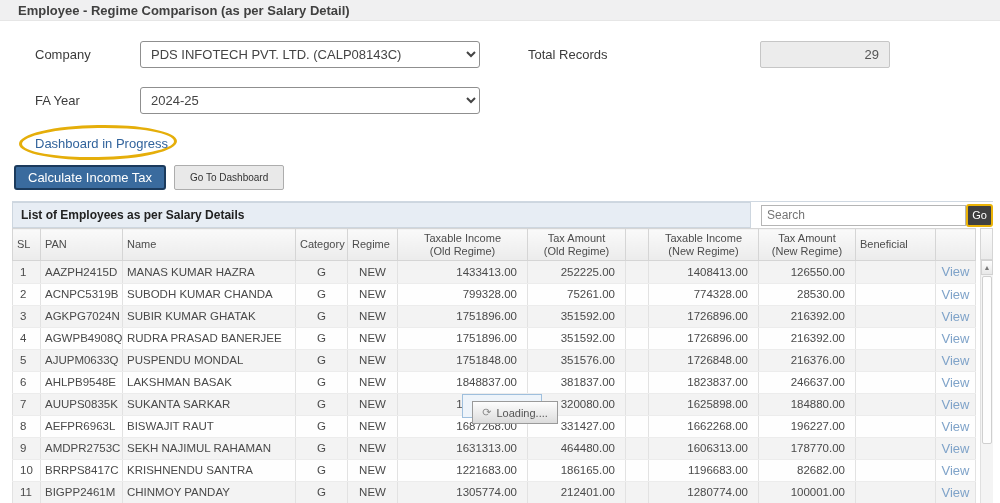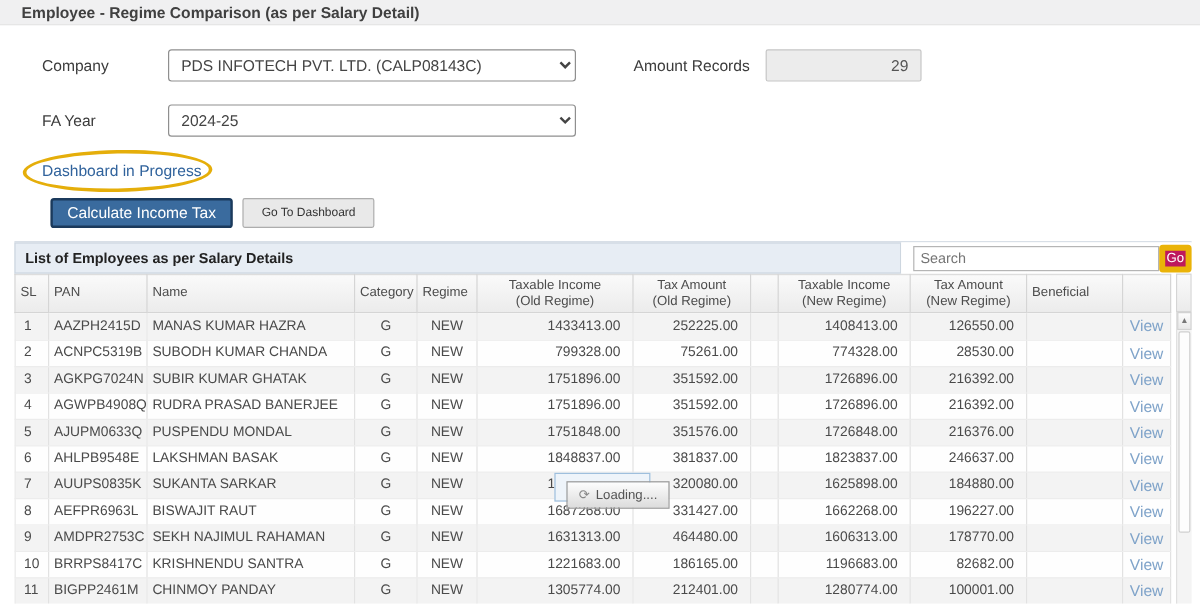--- a/index.html
+++ b/index.html
@@ -13,52 +13,52 @@
 
   
   .form-row { display:flex; align-items:center; margin-left:35px; height:27px; }
   .row-company { margin-top:20px; }
   .row-fayear  { margin-top:19px;align-items:center; }
   .f-label { width:105px; font-size:13px; color:#3b3b3b; }
   .f-select { width:340px; height:27px; font-size:13px; color:#444;
     border:1px solid #8f8f8f; border-radius:3px; background:#fff; padding:0 6px;
     font-family:"Liberation Sans", sans-serif; }
   .tr-label { margin-left:48px; width:110px; font-size:13px; color:#3b3b3b; }
-  .tr-input { width:130px; height:27px; background:#ececec;
+  .tr-input { margin-left:122px; width:130px; height:27px; background:#ececec;
     border:1px solid #c6c6c6; border-radius:2px; text-align:right; padding-right:10px;
     font-size:13px; color:#555; font-family:"Liberation Sans", sans-serif; }
 
   
   .status-wrap { position:relative; margin:20px 0 0 35px; width:160px; height:18px; }
   .status-text { font-size:13px; color:#31639c; position:relative; z-index:2; }
   .highlight-ellipse { position:absolute; left:-16px; top:-9px; width:158px; height:35px;
     border:3.5px solid #e5ae0a; border-radius:50%; transform:rotate(-1deg); z-index:1; }
 
   
   .btn-row { display:flex; margin:13px 0 0 14px; align-items:center; }
   .btn-primary { background:#3a6b9e; border:2px solid #1b3a5c; border-radius:3px;
     color:#fff; font-size:13px; padding:3px 12px; height:25px; cursor:pointer;
-    font-family:"Liberation Sans", sans-serif;margin-left:28px; }
+    font-family:"Liberation Sans", sans-serif; }
   .btn-secondary { margin-left:8px; background:#e9e9e9; border:1px solid #adadad;
     border-radius:2px; color:#333; font-size:10px; padding:3px 15px; height:25px;
     cursor:pointer; font-family:"Liberation Sans", sans-serif; }
 
   
   .grid-panel { position:relative; margin:11px 0 0 12px; width:981px;
     border-top:1px solid #cfd8e1; }
   .caption-row { display:flex; align-items:center; height:26px; }
   .caption-bar { flex:1; height:26px; background:#e7edf4; border:1px solid #cdd6df;
     display:flex; align-items:center; padding-left:8px;
     font-size:12px; font-weight:700; color:#222; }
   .search-area { width:242px; display:flex; align-items:center; justify-content:flex-end;
     background:#fff; height:26px; padding-left:6px; }
   .search-input { width:205px; height:21px; border:1px solid #b5b5b5; padding:0 5px;
     font-size:12px; color:#444; font-family:"Liberation Sans", sans-serif; }
-  .go-btn { margin-left:0; width:27px; height:23px; background:#be185d;
-    border:5px solid #eab308; border-radius:3px; color:#fff; font-size:11px;
+  .go-btn { margin-left:0; width:27px; height:23px; background:#404040;
+    border:2px solid #eab308; border-radius:3px; color:#fff; font-size:11px;
     cursor:pointer; font-family:"Liberation Sans", sans-serif; }
 
   table.grid { border-collapse:collapse; table-layout:fixed; width:963px; }
   .grid th { background:linear-gradient(#fafafa,#ebebeb); border:1px solid #d5d5d5;
     font-size:11px; font-weight:400; color:#4c4c4c; height:32px; padding:2px 4px;
     line-height:13px; }
   .grid td { border-left:1px solid #e2e2e2; border-right:1px solid #e2e2e2;
     border-bottom:1px solid #ececec; font-size:11.5px; color:#4a4a4a;
     height:22px; padding:0 4px; white-space:nowrap; overflow:hidden; }
   .grid-body-wrap { position:relative; height:250px; overflow:hidden;
@@ -101,21 +101,21 @@
 
 <div class="titlebar">
   <span>Employee - Regime Comparison (as per Salary Detail)</span>
 </div>
 
 <div class="form-row row-company">
   <span class="f-label">Company</span>
   <select class="f-select">
     <option>PDS INFOTECH PVT. LTD. (CALP08143C)</option>
   </select>
-  <span class="tr-label">Amount Records</span>
+  <span class="tr-label">Total Records</span>
   <input class="tr-input" readonly="" value="29" style="">
 </div>
 
 <div class="form-row row-fayear">
   <span class="f-label">FA Year</span>
   <select class="f-select">
     <option>2024-25</option>
   </select>
 </div>
 

